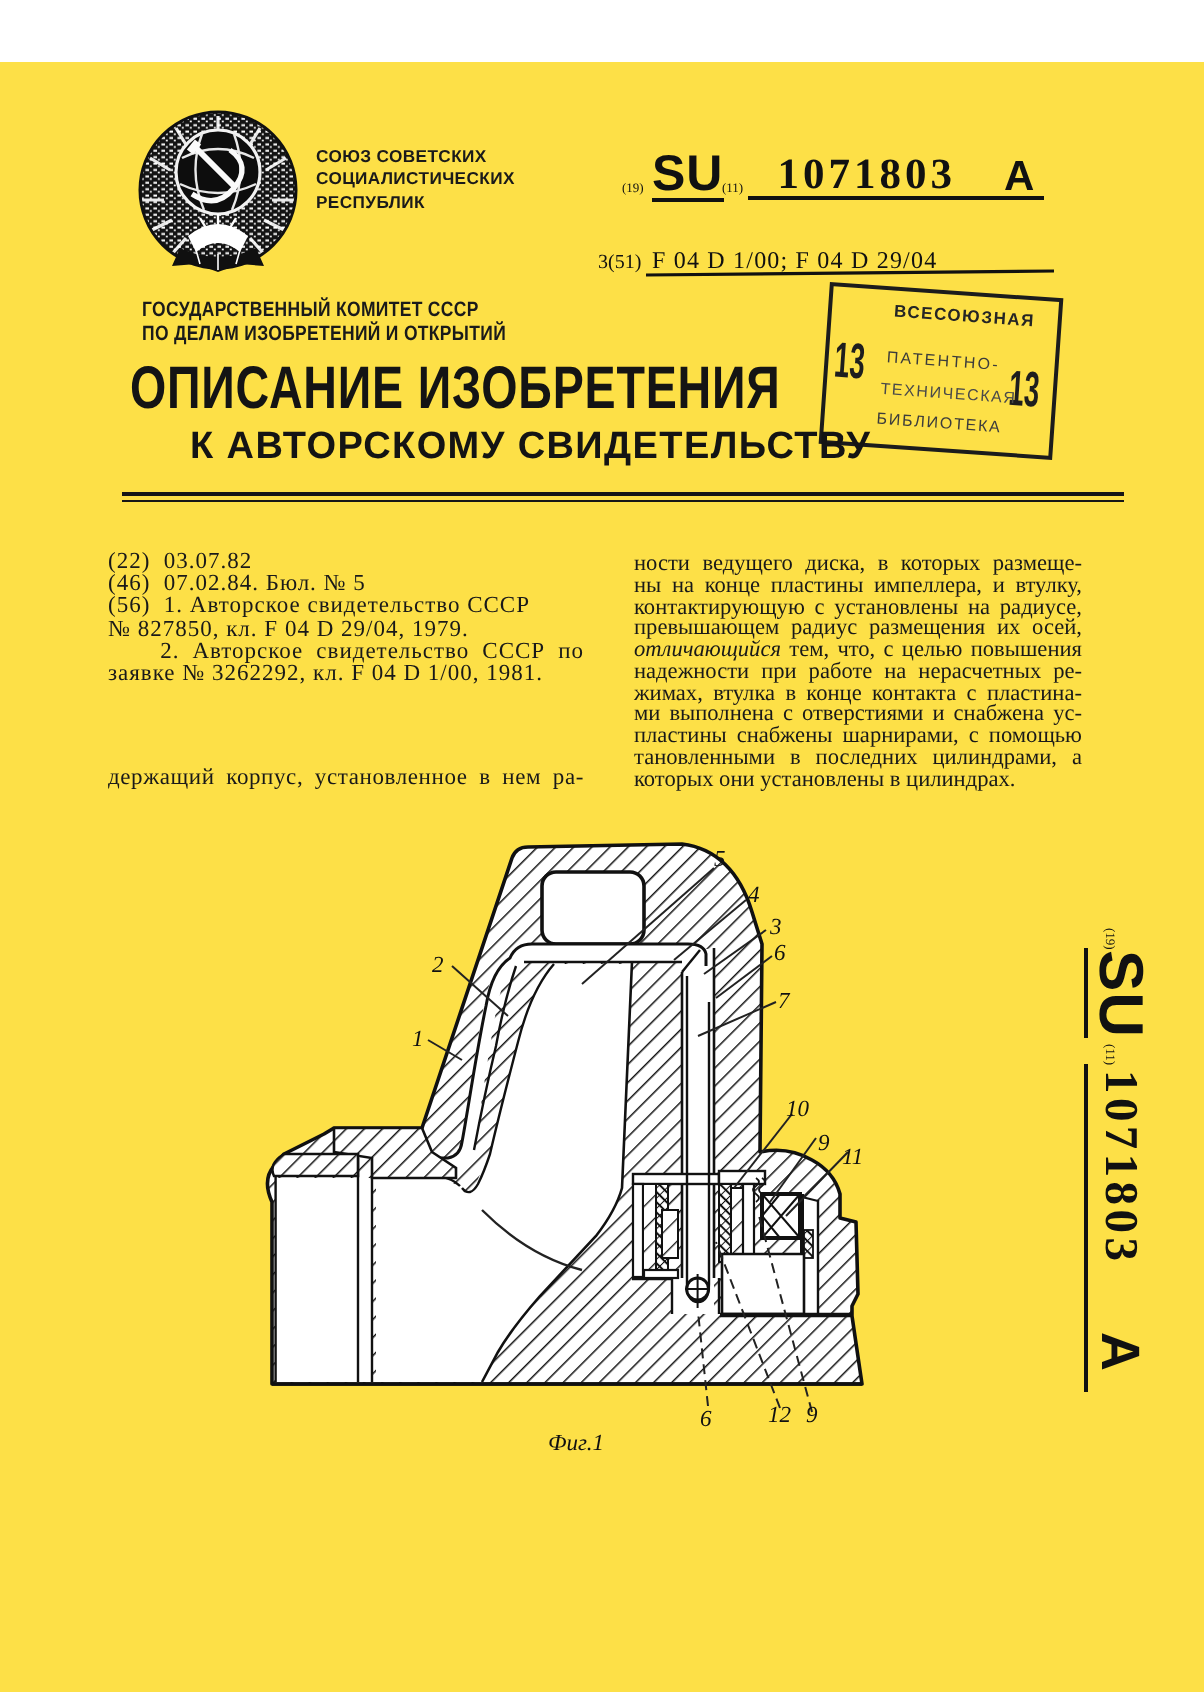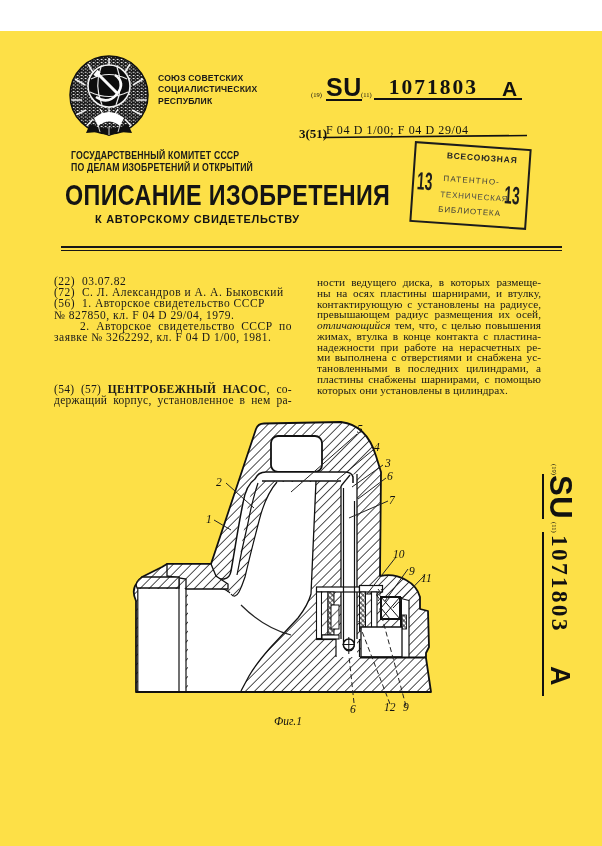--- a/index.html
+++ b/index.html
@@ -45,69 +45,68 @@
 </div>
 
 <div class="abs sans" style="left:158px;top:42px;font-size:8.6px;line-height:11.4px;letter-spacing:0.2px;font-weight:bold;color:#1a1a1a;">СОЮЗ СОВЕТСКИХ<br>СОЦИАЛИСТИЧЕСКИХ<br>РЕСПУБЛИК</div>
 
 <div class="abs" style="left:311px;top:60px;font-size:6.5px;font-family:'Liberation Serif';">(19)</div>
 <div class="abs sans" style="left:326px;top:44px;font-size:25px;font-weight:bold;letter-spacing:0.5px;border-bottom:2.5px solid #111;line-height:24px;">SU</div>
 <div class="abs" style="left:361px;top:60px;font-size:6.5px;">(11)</div>
 <div class="abs" style="left:374px;top:45px;width:148px;font-size:21.5px;font-weight:bold;letter-spacing:2px;border-bottom:2px solid #111;line-height:22px;">&nbsp;&nbsp;1071803</div>
 <div class="abs sans" style="left:502px;top:46px;font-size:21px;font-weight:bold;">A</div>
 
-<div class="abs" style="left:299px;top:95px;font-size:13px;font-weight:bold;">3(51)</div>
+<div class="abs" style="left:299px;top:95px;font-size:10px;">3(51)</div>
 <div class="abs" style="left:326px;top:91.5px;font-size:12px;letter-spacing:0.6px;text-align:right;">F 04 D 1/00; F 04 D 29/04</div>
 <svg class="abs" style="left:0;top:0;" width="602" height="846" viewBox="0 0 602 846" pointer-events="none">
   <line x1="323" y1="106.5" x2="527" y2="104.5" stroke="#111" stroke-width="1.6"></line>
 </svg>
 
 <div class="abs" style="left:412px;top:114px;width:113px;height:77px;border:2.6px solid #1c1c1c;transform:rotate(4deg);transform-origin:center;">
   <div class="abs sans" style="left:31px;top:5px;font-size:8.5px;font-weight:bold;color:#252525;letter-spacing:0.8px;">ВСЕСОЮЗНАЯ</div>
   <div class="abs sans" style="left:3px;top:26px;font-size:25px;font-weight:bold;color:#1e1e1e;transform:scaleX(0.55);transform-origin:0 0;line-height:22px;">13</div>
   <div class="abs sans" style="left:91px;top:34px;font-size:25px;font-weight:bold;color:#1e1e1e;transform:scaleX(0.55);transform-origin:0 0;line-height:22px;">13</div>
   <div class="abs sans" style="left:29px;top:29px;font-size:8px;color:#3c3c3c;letter-spacing:1.2px;">ПАТЕНТНО-</div>
   <div class="abs sans" style="left:27px;top:45px;font-size:8px;color:#4a4a4a;letter-spacing:0.8px;">ТЕХНИЧЕСКАЯ</div>
   <div class="abs sans" style="left:26px;top:60px;font-size:8px;color:#3c3c3c;letter-spacing:0.9px;">БИБЛИОТЕКА</div>
 </div>
 
 <div class="abs sans" style="left:71px;top:118.5px;font-size:10.4px;font-weight:bold;line-height:12.8px;letter-spacing:0.2px;color:#1a1a1a;transform:scaleX(0.84);transform-origin:0 0;white-space:nowrap;">ГОСУДАРСТВЕННЫЙ КОМИТЕТ СССР<br>ПО ДЕЛАМ ИЗОБРЕТЕНИЙ И ОТКРЫТИЙ</div>
 
 <div class="abs sans" style="left:65px;top:147px;font-size:30px;font-weight:bold;letter-spacing:0.5px;color:#141414;transform:scaleX(0.777);transform-origin:0 0;white-space:nowrap;">ОПИСАНИЕ ИЗОБРЕТЕНИЯ</div>
 
-<div class="abs sans" style="left:67px;top:181.5px;font-size:11px;font-weight:bold;letter-spacing:0.7px;color:#141414;white-space:nowrap;padding-left:28px;">К АВТОРСКОМУ СВИДЕТЕЛЬСТВУ</div>
+<div class="abs sans" style="left:67px;top:181.5px;font-size:19px;font-weight:bold;letter-spacing:0.7px;color:#141414;white-space:nowrap;padding-left:28px;">К АВТОРСКОМУ СВИДЕТЕЛЬСТВУ</div>
 
 <div class="abs" style="left:61px;top:214.5px;width:501px;height:2.6px;background:#161616;"></div>
 <div class="abs" style="left:61px;top:219px;width:501px;height:1.2px;background:#161616;"></div>
 
 <div class="abs" style="left:54px;top:244.5px;width:238px;font-size:11.5px;letter-spacing:0.5px;line-height:11.35px;color:#191919;">
   <div>(22)&nbsp; 03.07.82</div>
-  <div>(72)&nbsp; С. Л. Александров и А. А. Быковский</div>
+  <div>(46)&nbsp; 07.02.84. Бюл. № 5</div>
   <div>(56)&nbsp; 1. Авторское свидетельство СССР</div>
   <div>№ 827850, кл. F 04 D 29/04, 1979.</div>
   <div class="jline">&nbsp;&nbsp;&nbsp;&nbsp;2. Авторское свидетельство СССР по</div>
   <div>заявке № 3262292, кл. F 04 D 1/00, 1981.</div>
 </div>
 
 <div class="abs" style="left:54px;top:353px;width:238px;font-size:11.5px;letter-spacing:0.3px;line-height:11.4px;color:#191919;">
-  <div class="jline">(54) (57) <b>ЦЕНТРОБЕЖНЫЙ НАСОС</b>, со-</div>
   <div class="jline">держащий корпус, установленное в нем ра-</div>
 </div>
 
 <div class="abs" style="left:317px;top:246px;width:224px;font-size:11.3px;line-height:10.75px;color:#191919;">
   <div class="jline">ности ведущего диска, в которых размеще-</div>
-  <div class="jline">ны на осях пластины шарнирами, и втулку,</div>
+  <div class="jline">ны на конце пластины импеллера, и втулку,</div>
   <div class="jline">контактирующую с установлены на радиусе,</div>
   <div class="jline">превышающем радиус размещения их осей,</div>
   <div class="jline"><i>отличающийся</i> тем, что, с целью повышения</div>
+  <div class="jline">надежности при работе на нерасчетных ре-</div>
   <div class="jline">жимах, втулка в конце контакта с пластина-</div>
-  <div class="jline">надежности при работе на нерасчетных ре-</div>
   <div class="jline">ми выполнена с отверстиями и снабжена ус-</div>
+  <div class="jline">пластины снабжены шарнирами, с помощью</div>
   <div class="jline">тановленными в последних цилиндрами, а</div>
-  <div class="jline">пластины снабжены шарнирами, с помощью</div>
   <div>которых они установлены в цилиндрах.</div>
 </div>
 
 <svg class="abs" style="left:0;top:0;" width="602" height="846" viewBox="0 0 602 846">
   <defs>
     <pattern id="hatch" width="6.4" height="6.4" patternUnits="userSpaceOnUse" patternTransform="rotate(45)">
       <rect width="6.4" height="6.4" fill="#ffffff"></rect>
       <line x1="0" y1="0" x2="0" y2="6.4" stroke="#141414" stroke-width="1.5"></line>
     </pattern>
     <pattern id="hatchw" width="8" height="8" patternUnits="userSpaceOnUse" patternTransform="rotate(45)">

